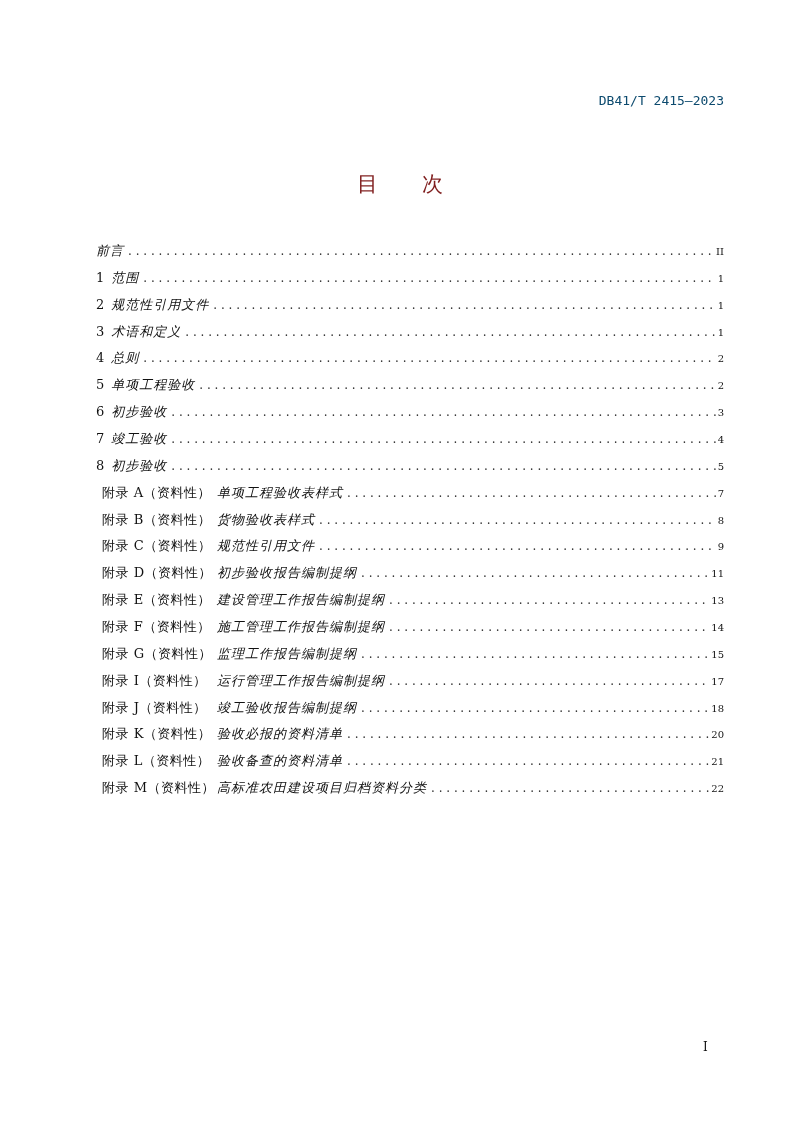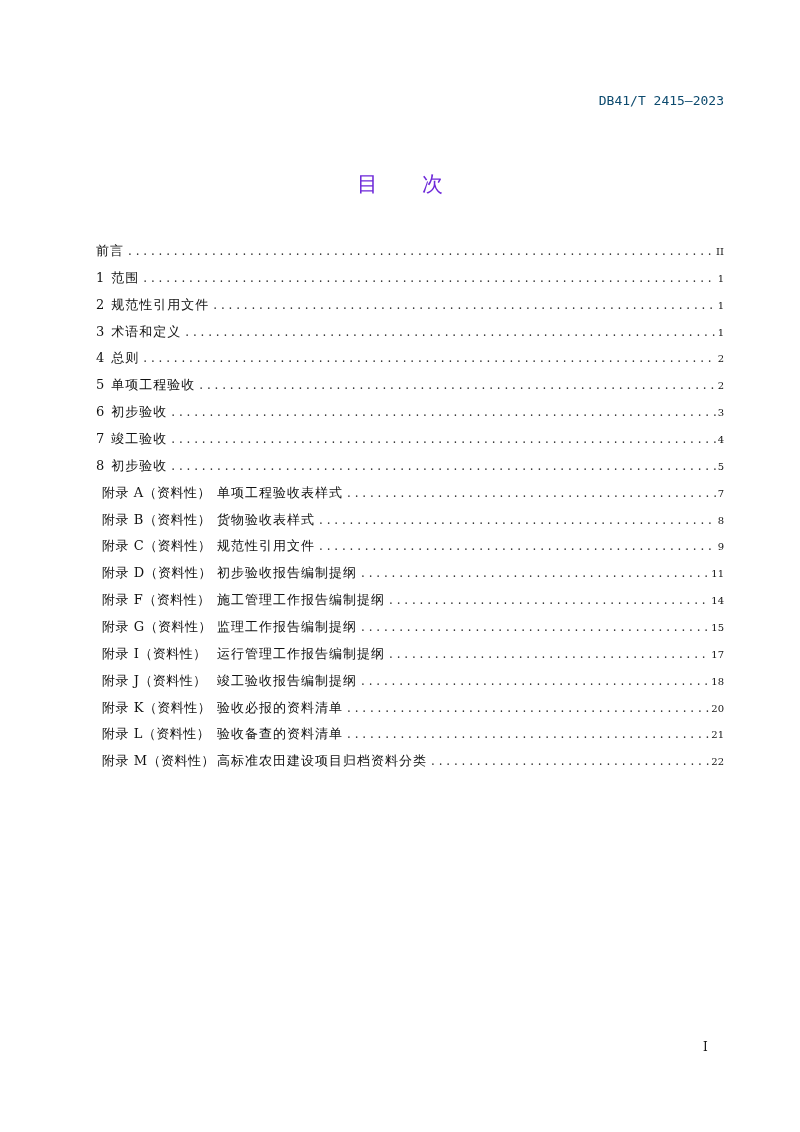--- a/index.html
+++ b/index.html
@@ -1,28 +1,28 @@
 <!DOCTYPE html>
 <html><head>
 <meta charset="utf-8">
 <style>
   html, body { margin: 0; padding: 0; background: #ffffff; }
   body { width: 800px; height: 1132px; position: relative; overflow: hidden;
          font-family: "DejaVu Serif", "Liberation Serif", serif; color: #111; }
   .doc-code { position: absolute; right: 76px; top: 93px; font-family: "DejaVu Sans Mono", "Liberation Mono", monospace;
               font-size: 13px; letter-spacing: 0; color: #0c4a6e; }
   .title { position: absolute; left: 0; width: 800px; top: 170px; text-align: center;
-           font-family: "DejaVu Sans", "Liberation Sans", sans-serif; font-size: 21px; color: #6d28d9; }
+           font-family: "DejaVu Sans", "Liberation Sans", sans-serif; font-size: 21px; color: #7f1d1d; }
   .title span { display: inline-block; }
   .title .gap { width: 44px; }
   .toc { position: absolute; left: 96px; top: 241px; width: 628px; }
   .row { display: flex; align-items: baseline; height: 26.86px; font-size: 13px; line-height: 20px; white-space: nowrap; }
   .num { margin-right: 7px; }
   .prefix { width: 115px; flex: 0 0 auto; letter-spacing: 0.5px; margin-left: 6px; }
-  .label { flex: 0 0 auto; letter-spacing: 1px; }
+  .label { flex: 0 0 auto; letter-spacing: 1px; font-style: italic; }
   .leader { flex: 1 1 auto; overflow: hidden; margin: 0 2px 0 4px; color: #333; letter-spacing: 2.3px; font-size: 12px; }
   .leader::before { content: ". . . . . . . . . . . . . . . . . . . . . . . . . . . . . . . . . . . . . . . . . . . . . . . . . . . . . . . . . . . . . . . . . . . . . . . . . . . . . . . . . . . . . . . . . . . . . . . . . . . . . . . . . . . . . . ."; letter-spacing: 0; }
   .page { flex: 0 0 auto; font-size: 10px; }
   .footer-page { position: absolute; left: 703px; top: 1040px; font-size: 12px; font-family: "DejaVu Serif", serif; }
 </style>
 </head>
 <body>
 
 <div class="doc-code">DB41/T 2415—2023</div>
 
@@ -102,20 +102,26 @@
       <span class="leader"></span>
       <span class="page">9</span>
     </div>
     <div class="row">
       <span class="prefix">附录 D（资料性）</span>
       <span class="label">初步验收报告编制提纲</span>
       <span class="leader"></span>
       <span class="page">11</span>
     </div>
     <div class="row">
+      <span class="prefix">附录 E（资料性）</span>
+      <span class="label">建设管理工作报告编制提纲</span>
+      <span class="leader"></span>
+      <span class="page">13</span>
+    </div>
+    <div class="row">
       <span class="prefix">附录 F（资料性）</span>
       <span class="label">施工管理工作报告编制提纲</span>
       <span class="leader"></span>
       <span class="page">14</span>
     </div>
     <div class="row">
       <span class="prefix">附录 G（资料性）</span>
       <span class="label">监理工作报告编制提纲</span>
       <span class="leader"></span>
       <span class="page">15</span>

